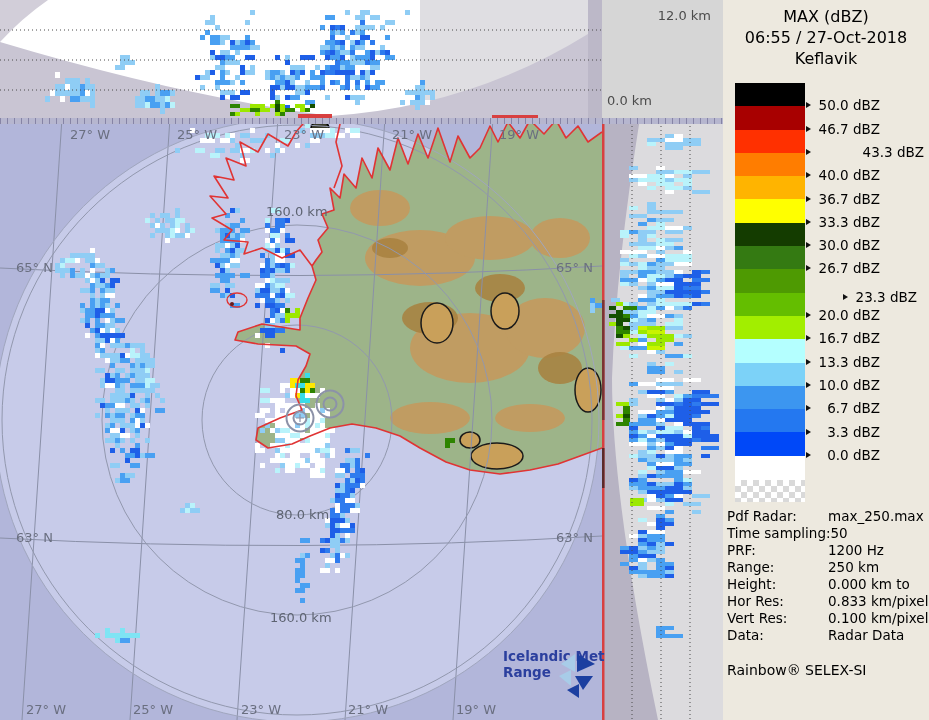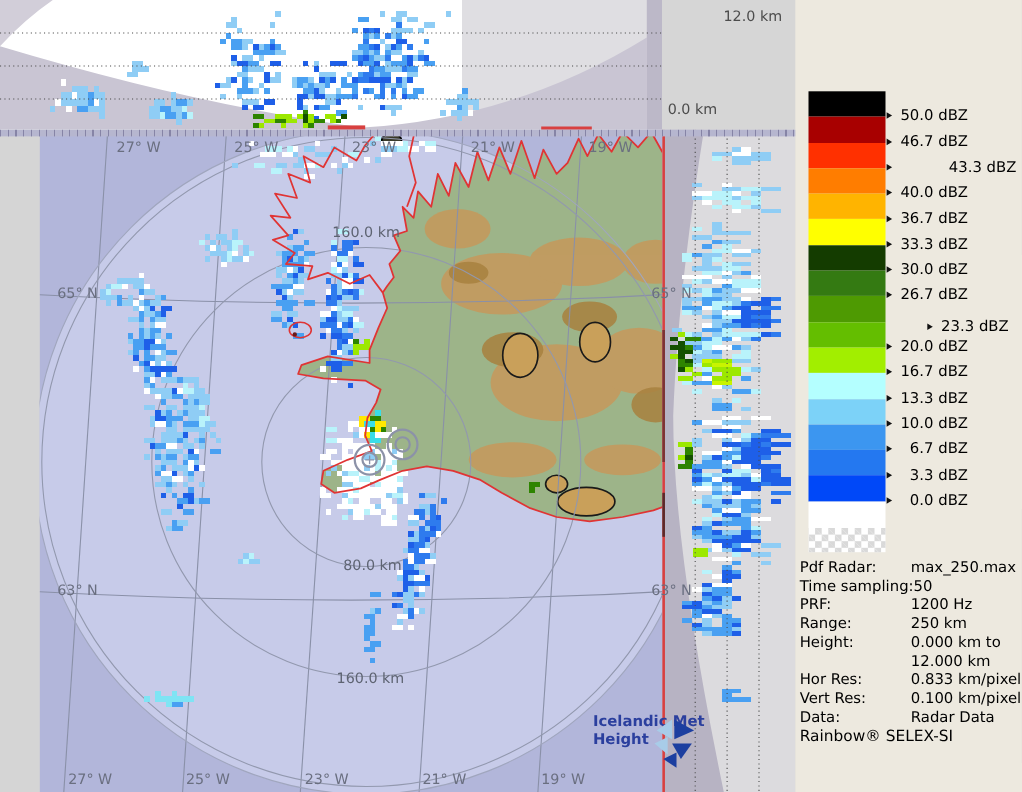--- a/index.html
+++ b/index.html
@@ -4,21 +4,21 @@
 <style>
   html,body{margin:0;padding:0;background:#888;}
   .stage{position:relative;width:929px;height:720px;overflow:hidden;
          font-family:"DejaVu Sans",sans-serif;background:#D5D5D5;}
   .stage *{box-sizing:border-box;}
 
   
   .top-panel{position:absolute;left:0;top:0;width:602px;height:118px;}
   .corner{position:absolute;left:602px;top:0;width:121px;height:118px;background:#D6D6D6;}
   .right-panel{position:absolute;left:602px;top:118px;width:121px;height:602px;}
-  .map-panel{position:absolute;left:0;top:118px;width:602px;height:602px;margin-left:36px;}
+  .map-panel{position:absolute;left:0;top:118px;width:602px;height:602px;}
   .tick-strip{position:absolute;left:0;top:118px;width:723px;height:6px;background:#B6B6CF;
     background-image:repeating-linear-gradient(90deg,#8684A6 0,#8684A6 1px,transparent 1px,transparent 7px);z-index:5;}
   .sidebar{position:absolute;left:723px;top:0;width:206px;height:720px;background:#EDE9DF;}
 
   svg{display:block;}
 
   
   .axis-label{position:absolute;color:#4C4C4C;font-size:13px;white-space:nowrap;}
   .axis-top{right:12px;top:8px;}
   .axis-bottom{left:5px;bottom:10px;}
@@ -2237,21 +2237,21 @@
     <div class="maplabel" style="left:16px;top:142px">65° N</div>
     <div class="maplabel" style="left:16px;top:412px">63° N</div>
     <div class="maplabel" style="left:556px;top:142px">65° N</div>
     <div class="maplabel" style="left:556px;top:412px">63° N</div>
     <div class="ringlabel" style="left:266px;top:86px">160.0 km</div>
     <div class="ringlabel" style="left:276px;top:389px">80.0 km</div>
     <div class="ringlabel" style="left:270px;top:492px">160.0 km</div>
 
     <div class="logo">
       <div>Icelandic Met</div>
-        <div>Height</div>
+        <div>Range</div>
     </div>
     <svg class="logo-pinwheel" width="56" height="60" viewBox="0 0 56 60">
       <polygon points="18,22 32,12 32,30" fill="#A8CCE8"></polygon>
       <polygon points="34,12 52,22 34,30" fill="#1C3FA0"></polygon>
       <polygon points="16,34 28,28 28,44" fill="#A8CCE8"></polygon>
       <polygon points="32,34 50,34 40,48" fill="#1C3FA0"></polygon>
       <polygon points="24,48 36,42 36,56" fill="#1C3FA0"></polygon>
     </svg>
   </div>
 
@@ -3092,20 +3092,25 @@
       </g>
       <rect x="0" y="0" width="2.5" height="602" fill="#D84040"></rect>
       <rect x="0" y="182" width="2.5" height="120" fill="#7A3434"></rect>
       <rect x="0" y="330" width="2.5" height="40" fill="#5A2A2A"></rect>
     </svg>
   </div>
 
   <div class="tick-strip"></div>
 
   <div class="sidebar"></div>
+  <div class="sb-title" style="position:absolute;left:723px;">
+    <div>MAX (dBZ)</div>
+    <div>06:55 / 27-Oct-2018</div>
+    <div>Keflavik</div>
+  </div>
 
   <div class="colorbar" id="colorbar">
       <div class="cell" style="background: rgb(0, 0, 0);"></div>
       <div class="cell" style="background: rgb(168, 0, 0);"></div>
       <div class="cell" style="background: rgb(255, 48, 0);"></div>
       <div class="cell" style="background: rgb(255, 125, 0);"></div>
       <div class="cell" style="background: rgb(255, 180, 0);"></div>
       <div class="cell" style="background: rgb(255, 255, 0);"></div>
       <div class="cell" style="background: rgb(20, 60, 0);"></div>
       <div class="cell" style="background: rgb(52, 122, 18);"></div>
@@ -3186,20 +3191,19 @@
         <span class="legend-text">0.0 dBZ</span>
       </div>
     </div>
 
   <div class="meta" id="meta-block">
       <div class="metarow"><span class="mlabel">Pdf Radar:</span><span class="mvalue">max_250.max</span></div>
       <div class="metarow"><span class="mlabel">Time sampling:</span><span class="mvalue">50</span></div>
       <div class="metarow"><span class="mlabel">PRF:</span><span class="mvalue">1200 Hz</span></div>
       <div class="metarow"><span class="mlabel">Range:</span><span class="mvalue">250 km</span></div>
       <div class="metarow"><span class="mlabel">Height:</span><span class="mvalue">0.000 km to</span></div>
-      <div class="metarow"><span class="mlabel"></span><span class="mvalue">12.000 km</span></div>
       <div class="metarow"><span class="mlabel">Hor Res:</span><span class="mvalue">0.833 km/pixel</span></div>
       <div class="metarow"><span class="mlabel">Vert Res:</span><span class="mvalue">0.100 km/pixel</span></div>
       <div class="metarow"><span class="mlabel">Data:</span><span class="mvalue">Radar Data</span></div>
     </div>
   <div class="sb-footer">Rainbow® SELEX-SI</div>
 
 </div>
 
 </body></html>

